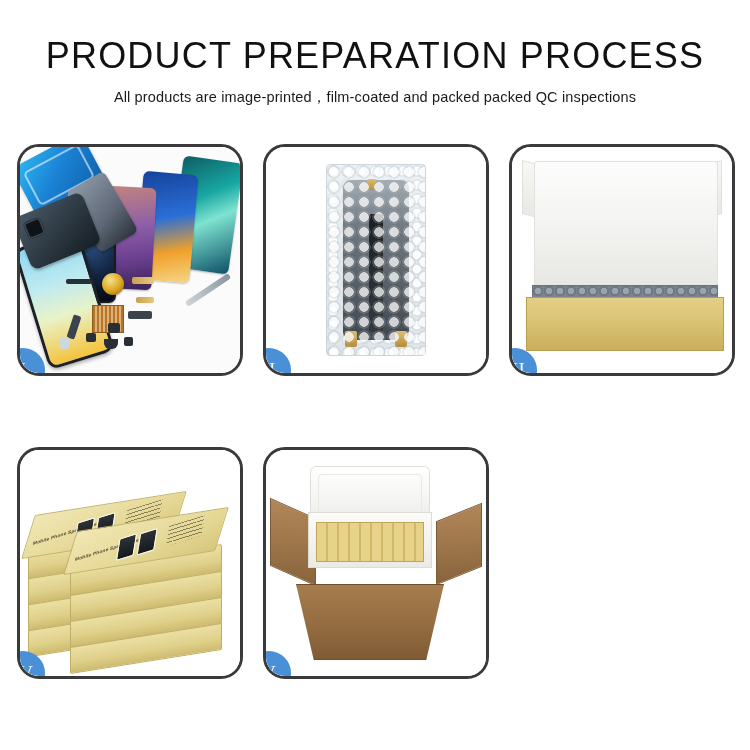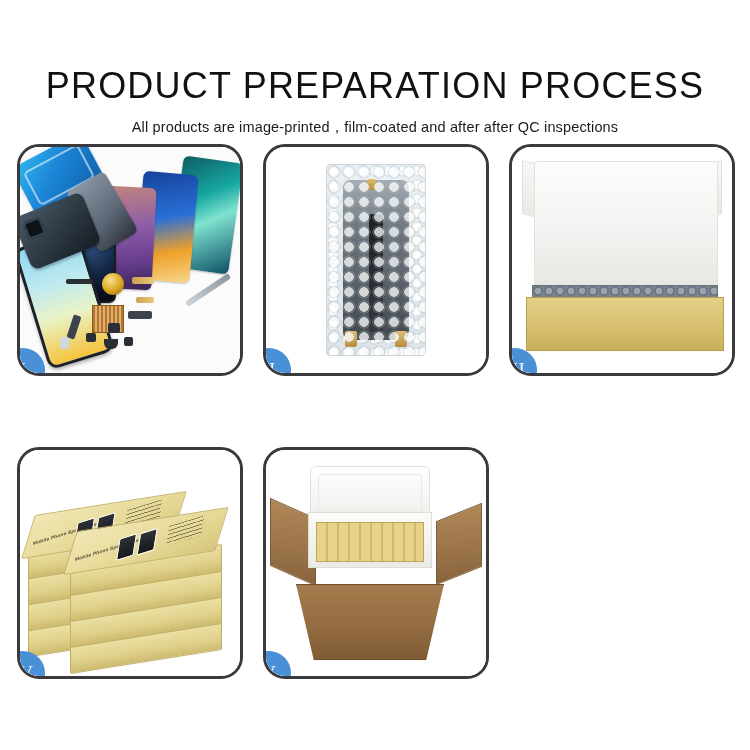--- a/index.html
+++ b/index.html
@@ -24,21 +24,20 @@
     padding-top: 38px;
   }
   .title {
     font-family: "Liberation Sans", sans-serif;
     font-size: 36px;
     font-weight: 400;
     letter-spacing: 1.2px;
     color: #111111;
     line-height: 1;
     white-space: nowrap;
-    margin-top: 30px;
   }
   .subtitle {
     margin-top: 14px;
     font-family: "Liberation Sans", sans-serif;
     font-size: 14.5px;
     font-weight: 400;
     color: #1a1a1a;
     letter-spacing: .15px;
     white-space: nowrap;
   }
@@ -363,21 +362,21 @@
   .c-tab {
     position: absolute;
     background: rgba(120,92,55,.55);
   }
 </style>
 </head>
 <body>
 
 <div class="header">
   <div class="title">PRODUCT PREPARATION PROCESS</div>
-  <div class="subtitle">All products are image-printed，film-coated and after after QC inspections</div>
+  <div class="subtitle">All products are image-printed，film-coated and packed packed QC inspections</div>
 </div>
 
 <div class="grid">
 
   <div class="panel">
     <div class="panel-inner p1">
       <div class="ph ph-teal"></div>
       <div class="ph ph-blueor"></div>
       <div class="ph ph-purple"></div>
       <div class="ph ph-dark"></div>

